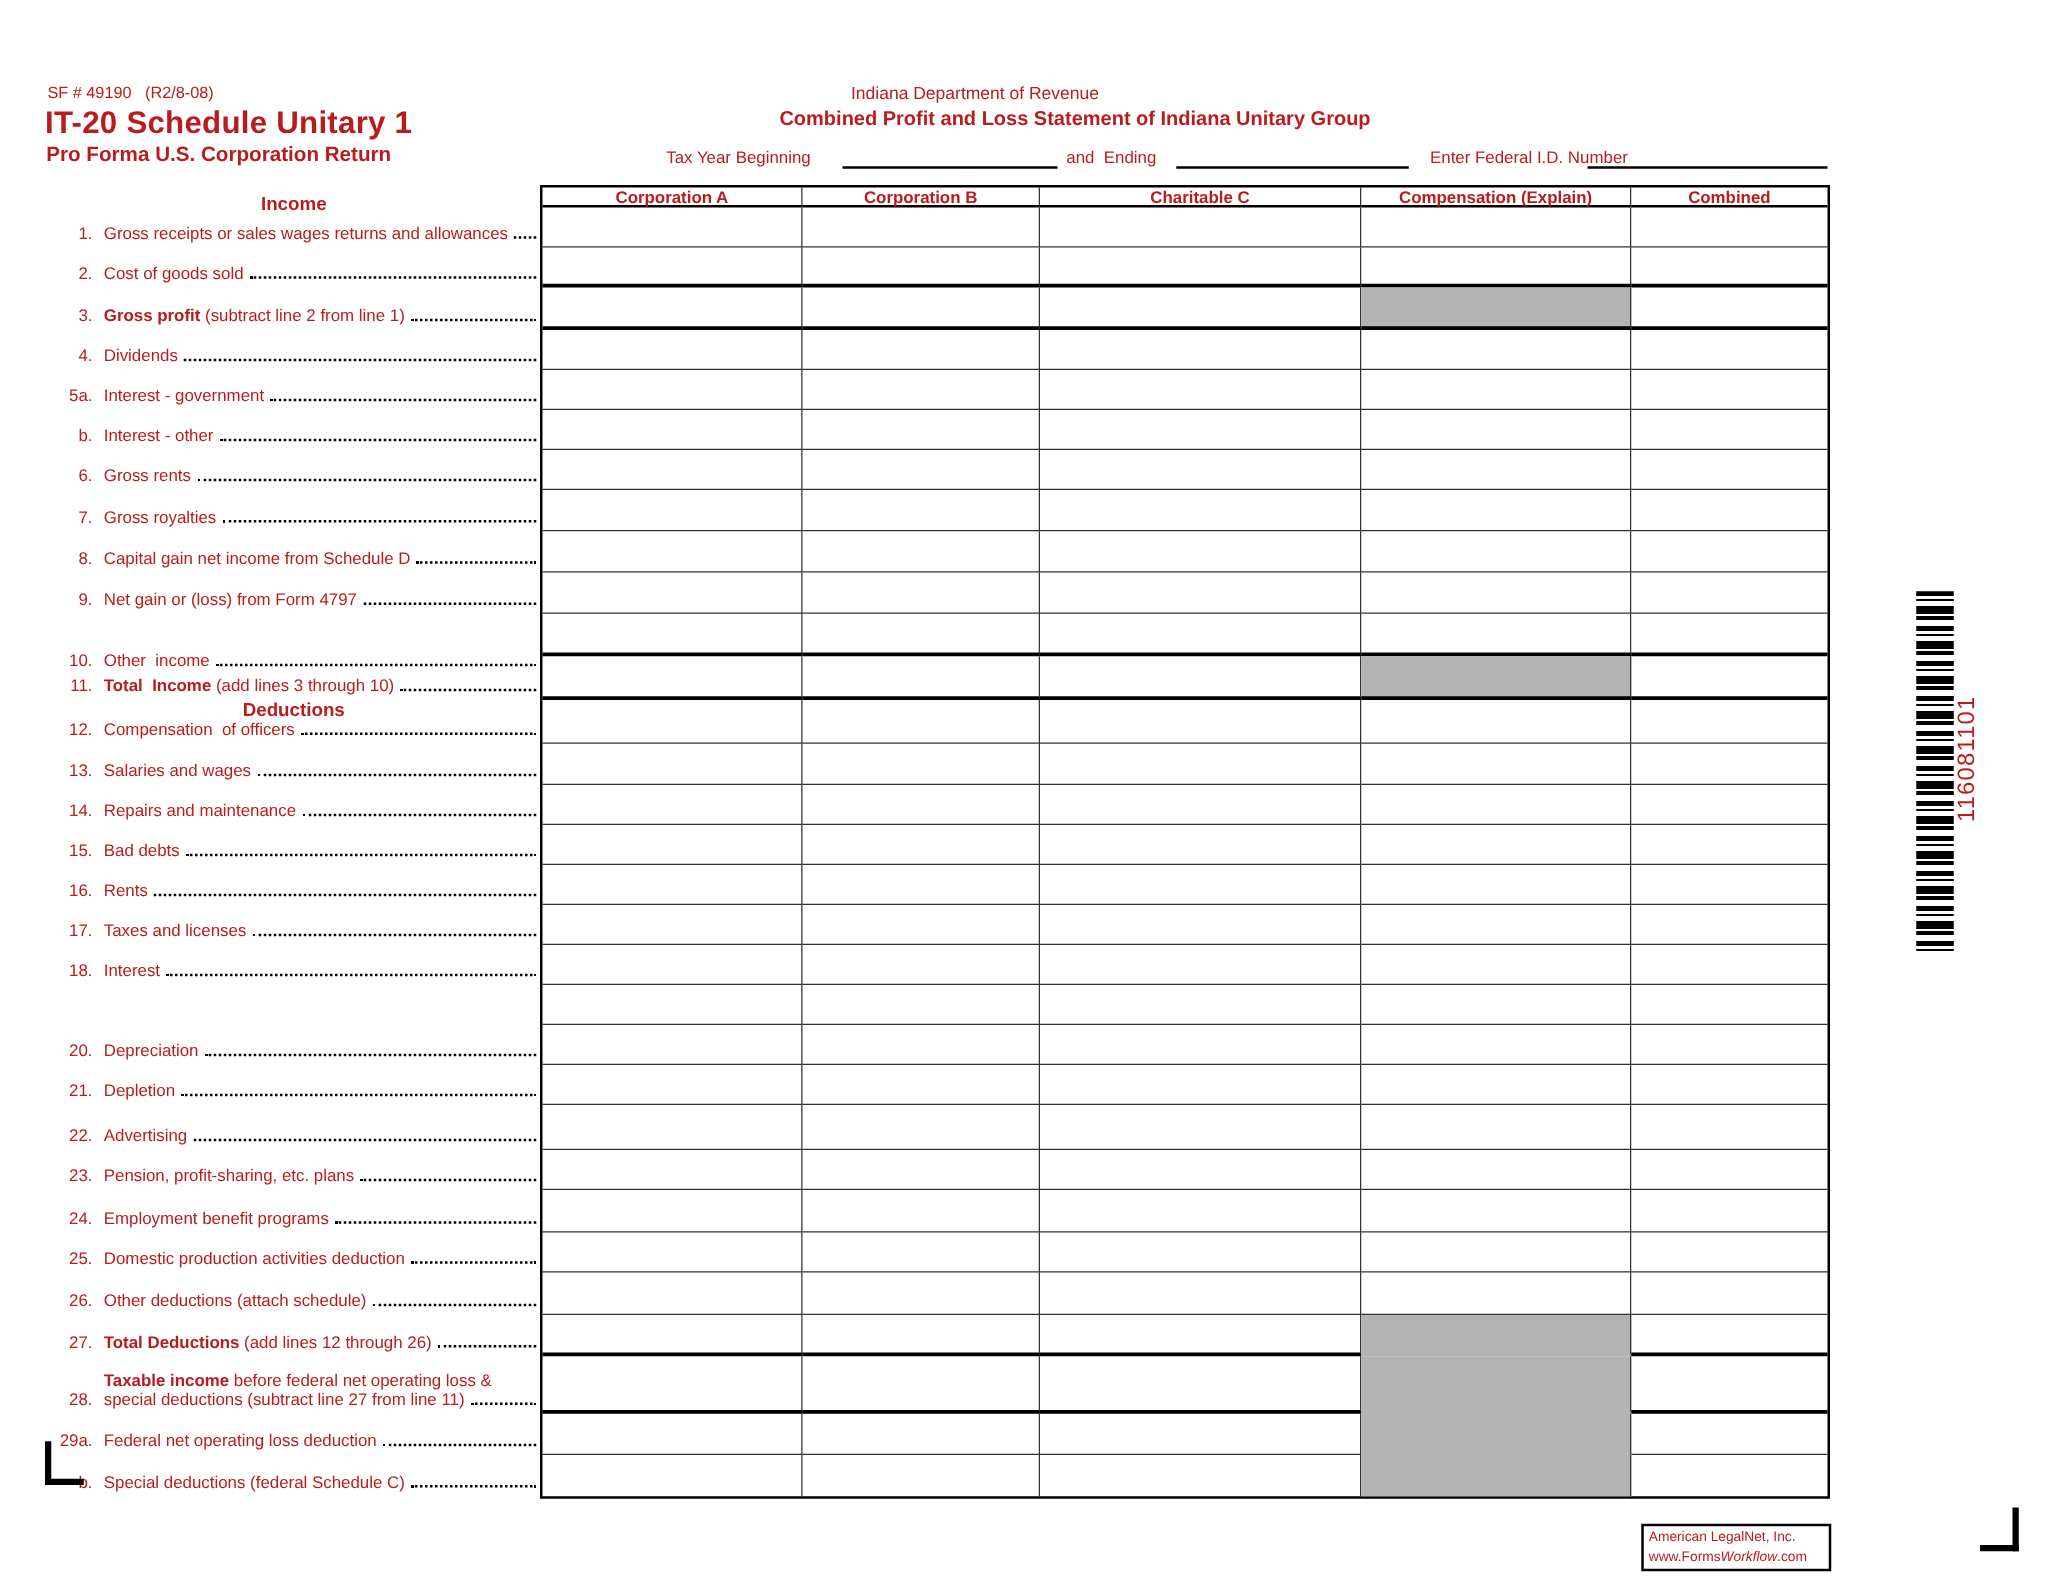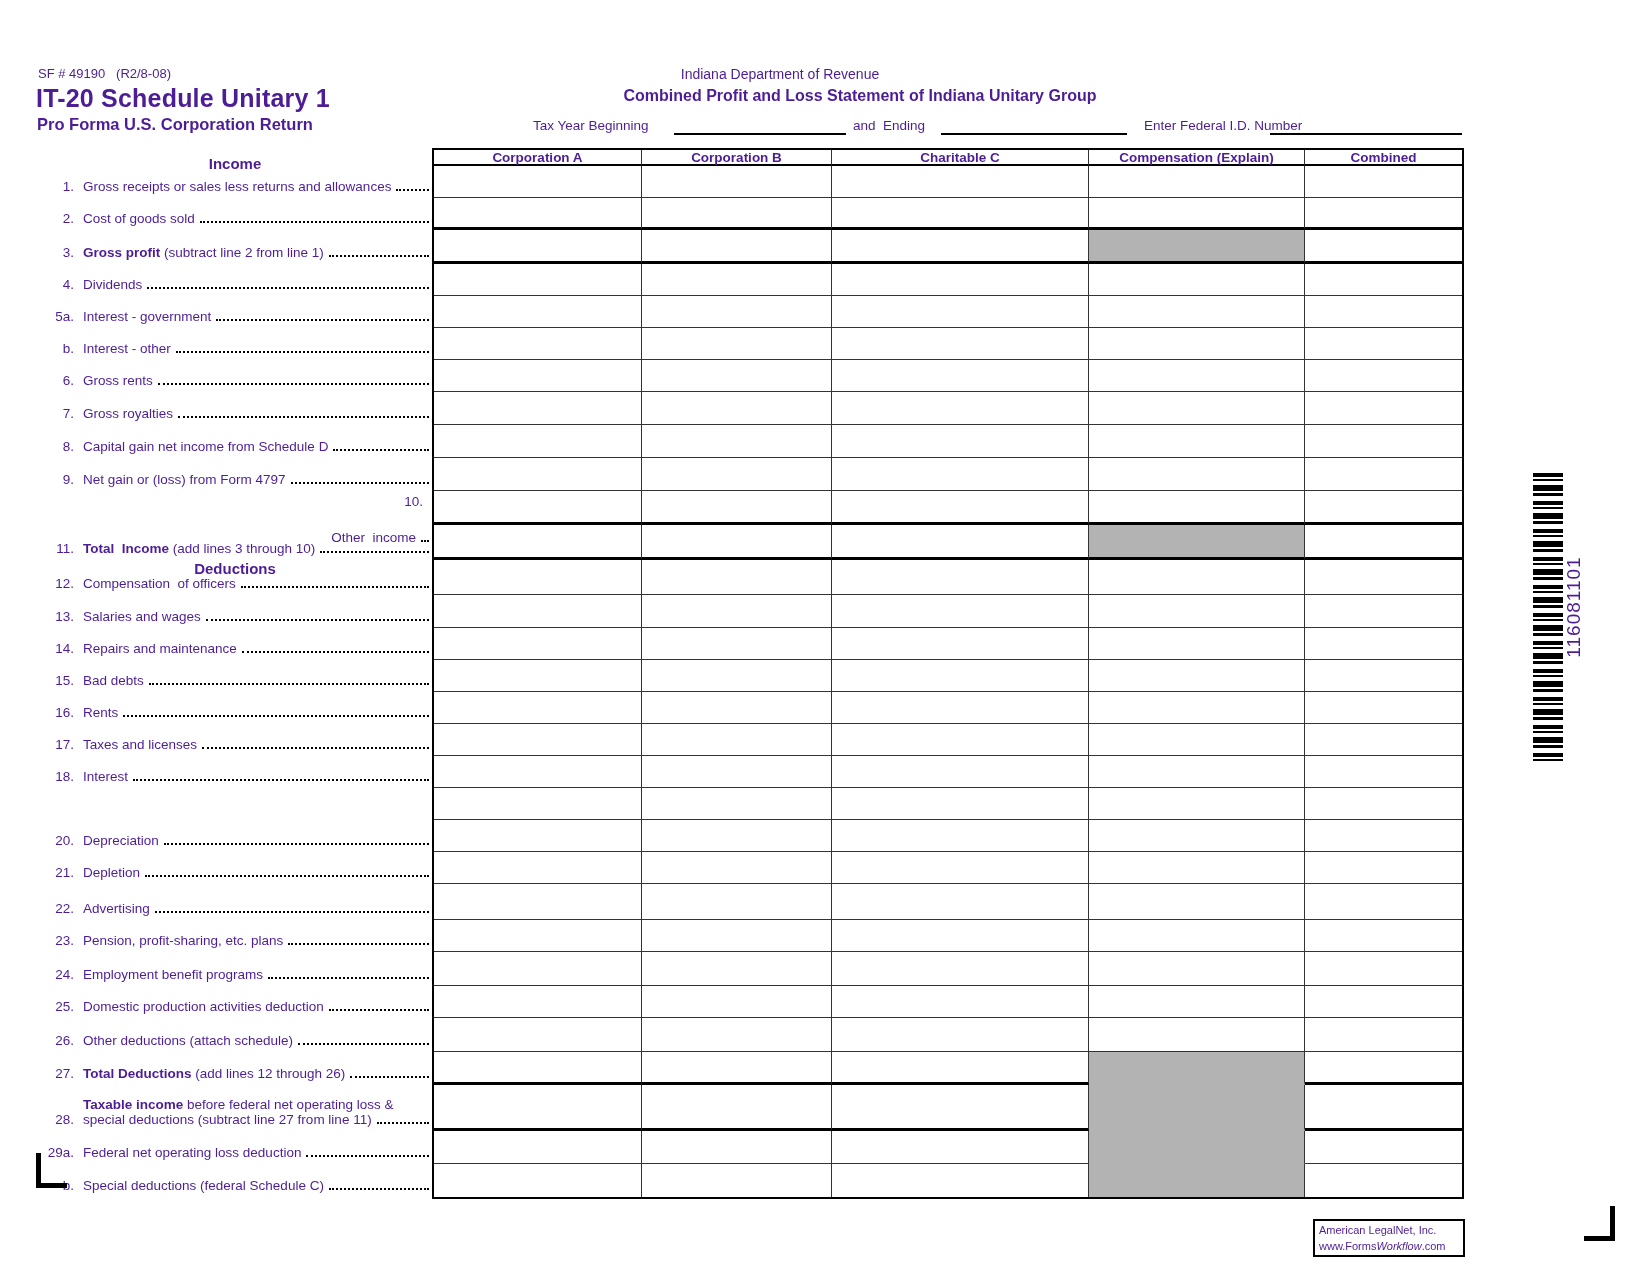--- a/index.html
+++ b/index.html
@@ -1,17 +1,17 @@
 <!DOCTYPE html>
 <html><head>
 <meta charset="utf-8">
 <style>
   html,body{margin:0;padding:0;background:#fff;}
   .page{position:relative;width:1650px;height:1275px;background:#fff;overflow:hidden;
-        font-family:"Liberation Sans","DejaVu Sans",sans-serif;color:#4c1d95;}
+        font-family:"Liberation Sans","DejaVu Sans",sans-serif;color:#b91c1c;}
   .abs{position:absolute;}
   
   .sfnum{left:38px;top:66px;font-size:13px;white-space:pre;}
   .ftitle{left:36px;top:84px;font-size:25px;font-weight:bold;letter-spacing:.2px;}
   .fsub{left:37px;top:115px;font-size:16.5px;font-weight:bold;}
   .agency{left:430px;top:66px;width:700px;text-align:center;font-size:14px;}
   .mtitle{left:430px;top:87px;width:860px;text-align:center;font-size:16px;font-weight:bold;}
   .taxlbl{top:118px;font-size:13.5px;white-space:pre;}
   .blank{top:133px;height:0;border-bottom:2px solid #000;}
   
@@ -64,21 +64,21 @@
   <div class="abs blank" style="left:941px;width:186px;"></div>
   <div class="abs taxlbl" style="left:1144px;">Enter Federal I.D. Number</div>
   <div class="abs blank" style="left:1270px;width:192px;"></div>
 
   <div class="abs sechead" style="left:38px;top:155px;">Income</div>
   <div class="abs sechead" style="left:38px;top:560px;text-align:center;">Deductions</div>
 
   <div class="abs" id="labels">
       <div class="lrow" style="top: 0px; height: 32px;">
         <span class="num">1.</span>
-        <span class="txtwrap lline"><span>Gross receipts or sales less returns and allowances</span><span class="leader"></span></span>
+        <span class="txtwrap lline"><span>Gross receipts or sales wages returns and allowances</span><span class="leader"></span></span>
       </div>
       <div class="lrow" style="top: 32px; height: 32px;">
         <span class="num">2.</span>
         <span class="txtwrap lline"><span>Cost of goods sold</span><span class="leader"></span></span>
       </div>
       <div class="lrow" style="top: 64px; height: 34px;">
         <span class="num">3.</span>
         <span class="txtwrap lline"><b>Gross profit</b><span> (subtract line 2 from line 1)</span><span class="leader"></span></span>
       </div>
       <div class="lrow" style="top: 98px; height: 32px;">
@@ -102,21 +102,21 @@
         <span class="txtwrap lline"><span>Gross royalties</span><span class="leader"></span></span>
       </div>
       <div class="lrow" style="top: 259px; height: 33px;">
         <span class="num">8.</span>
         <span class="txtwrap lline"><span>Capital gain net income from Schedule D</span><span class="leader"></span></span>
       </div>
       <div class="lrow" style="top: 292px; height: 33px;">
         <span class="num">9.</span>
         <span class="txtwrap lline"><span>Net gain or (loss) from Form 4797</span><span class="leader"></span></span>
       </div>
-      <div class="lrow" style="top: 328px; height: 34px; flex-direction: column;">
+      <div class="lrow" style="top: 340px; height: 34px;">
         <span class="num">10.</span>
         <span class="txtwrap lline"><span>Other  income</span><span class="leader"></span></span>
       </div>
       <div class="lrow" style="top: 359px; height: 35px;">
         <span class="num">11.</span>
         <span class="txtwrap lline"><b>Total  Income</b><span> (add lines 3 through 10)</span><span class="leader"></span></span>
       </div>
       <div class="lrow" style="top: 394px; height: 35px;">
         <span class="num">12.</span>
         <span class="txtwrap lline"><span>Compensation  of officers</span><span class="leader"></span></span>

